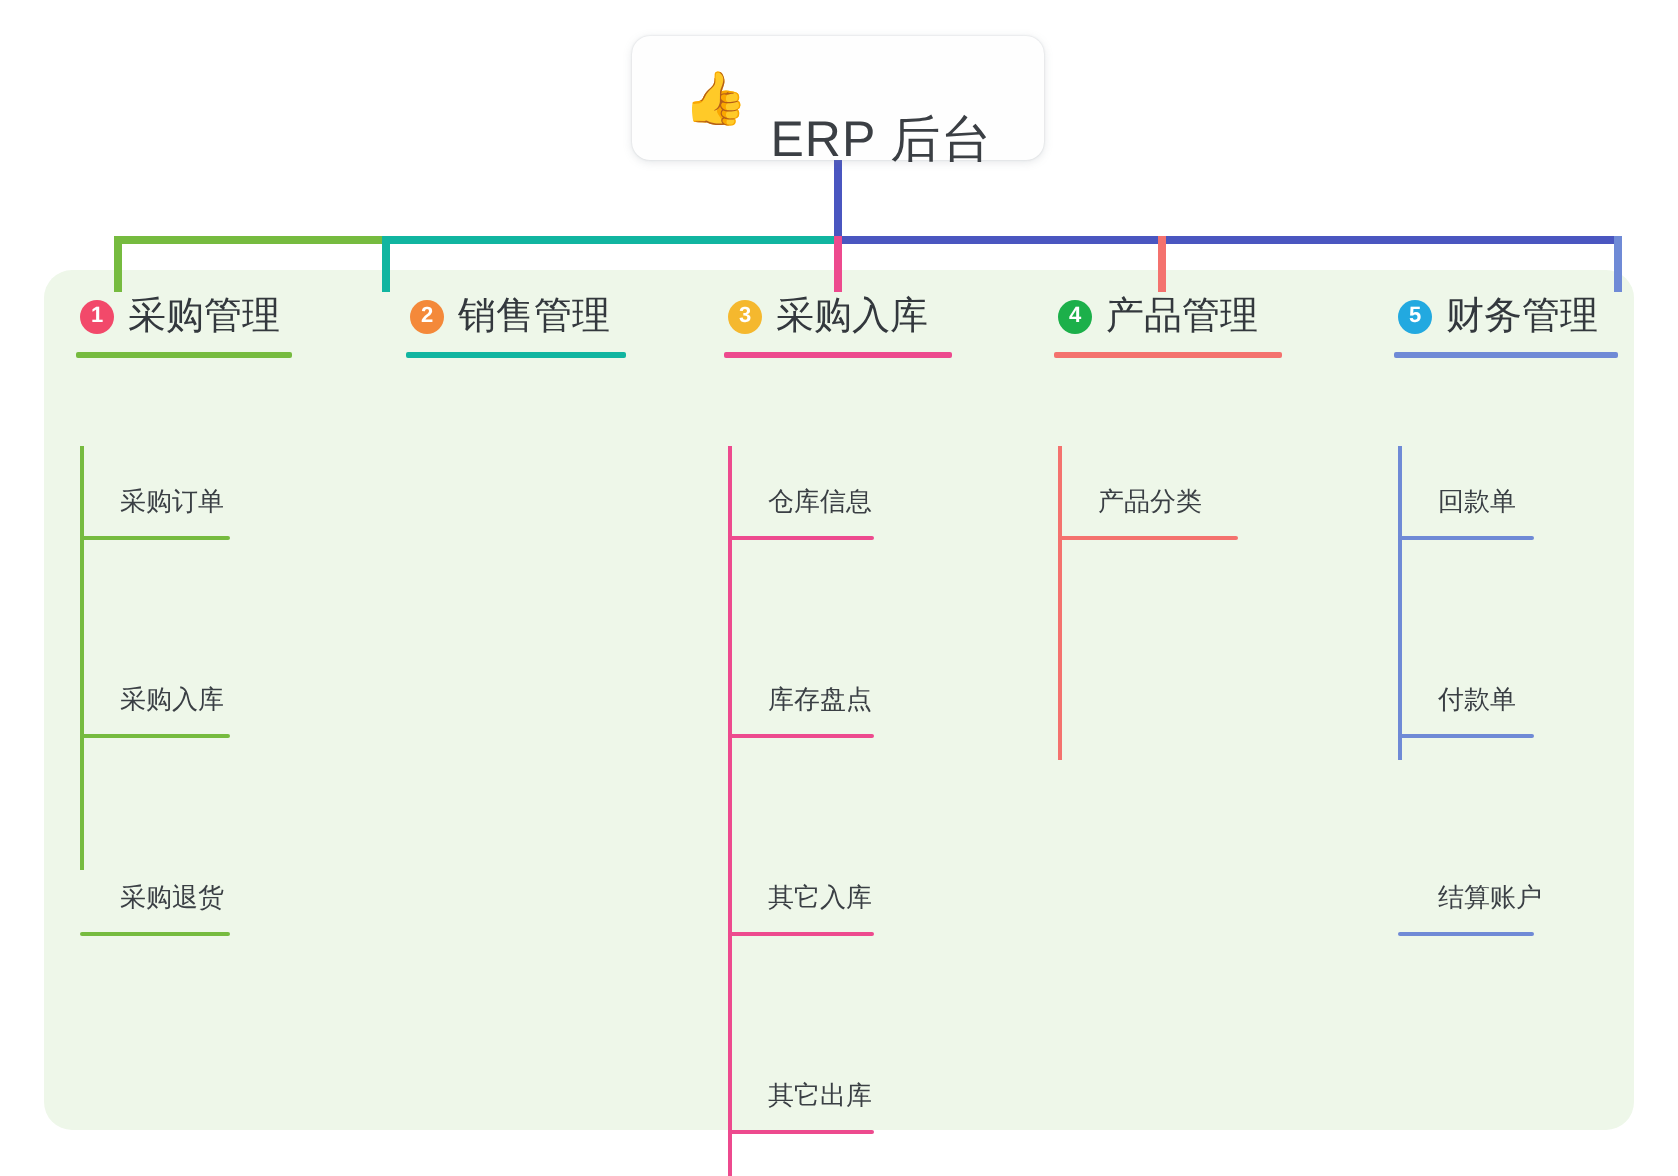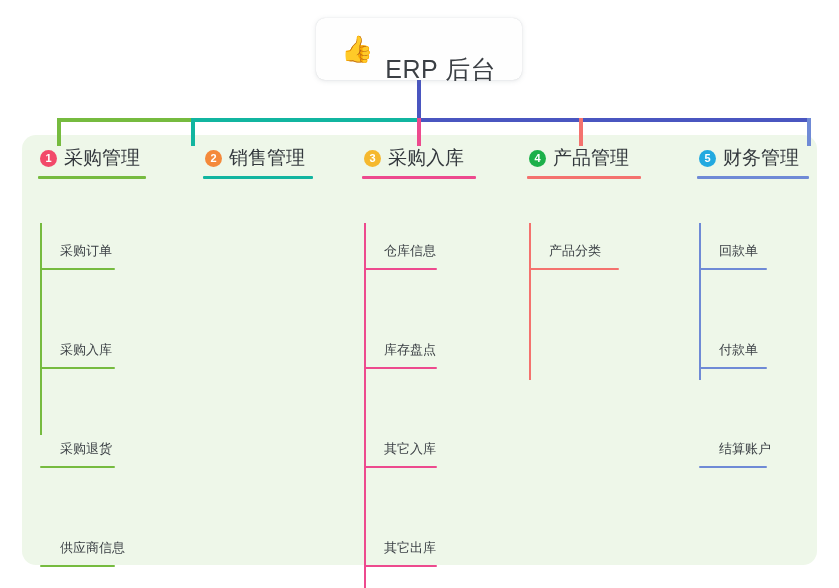--- a/index.html
+++ b/index.html
@@ -176,24 +176,20 @@
             <div class="leaf-rule" style="background: rgb(118, 187, 63); width: 75px;"></div>
           </div>
           <div class="leaf">
             <span class="leaf-label">采购入库</span>
             <div class="leaf-rule" style="background: rgb(118, 187, 63); width: 75px;"></div>
           </div>
           <div class="leaf">
             <span class="leaf-label">采购退货</span>
             <div class="leaf-rule" style="background: rgb(118, 187, 63); width: 75px;"></div>
           </div>
-          <div class="leaf">
-            <span class="leaf-label">供应商信息</span>
-            <div class="leaf-rule" style="background: rgb(118, 187, 63); width: 75px;"></div>
-          </div>
         </div>
       </div>
       <div class="column" style="left: 203px;">
         <div class="col-header">
           <span class="badge" style="background: rgb(244, 137, 58);">2</span>
           <span class="col-title">销售管理</span>
         </div>
         <div class="col-underline" style="background: rgb(17, 181, 160); width: 110px;"></div>
       </div>
       <div class="column" style="left: 362px;">

